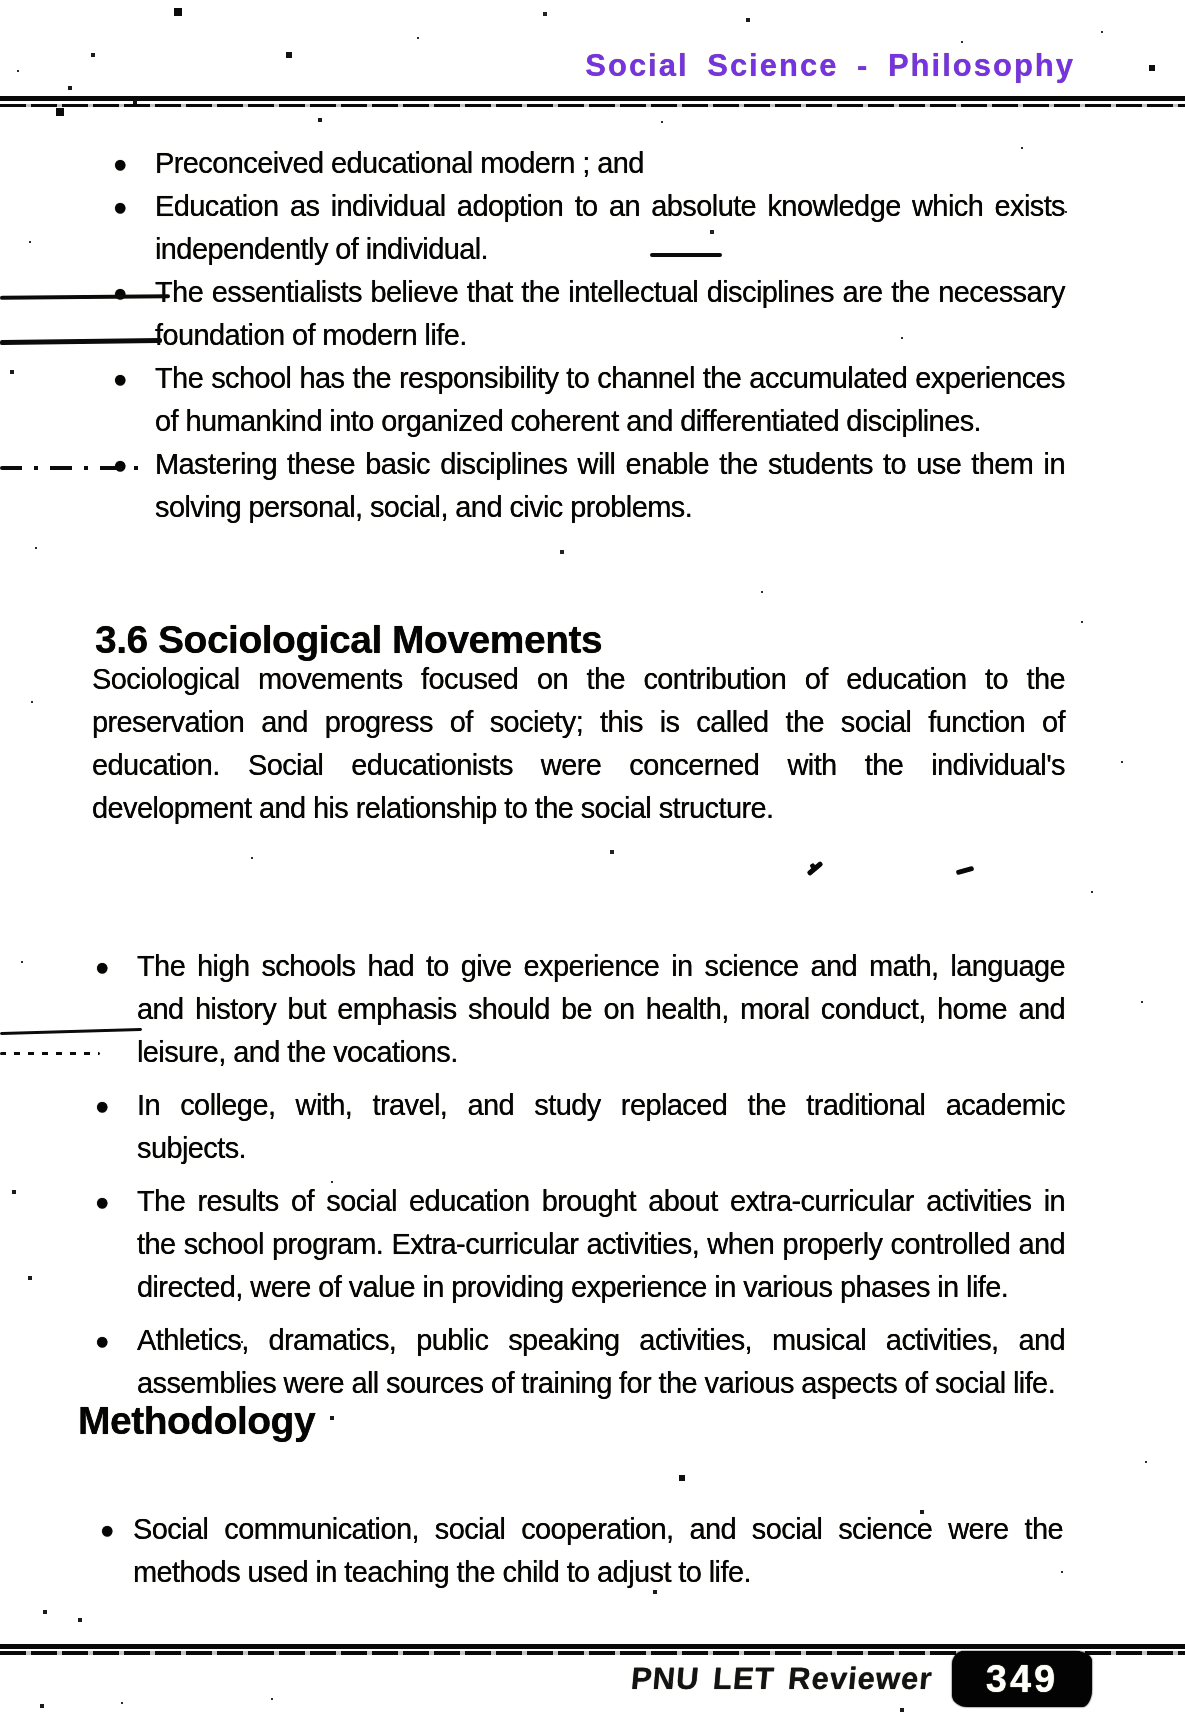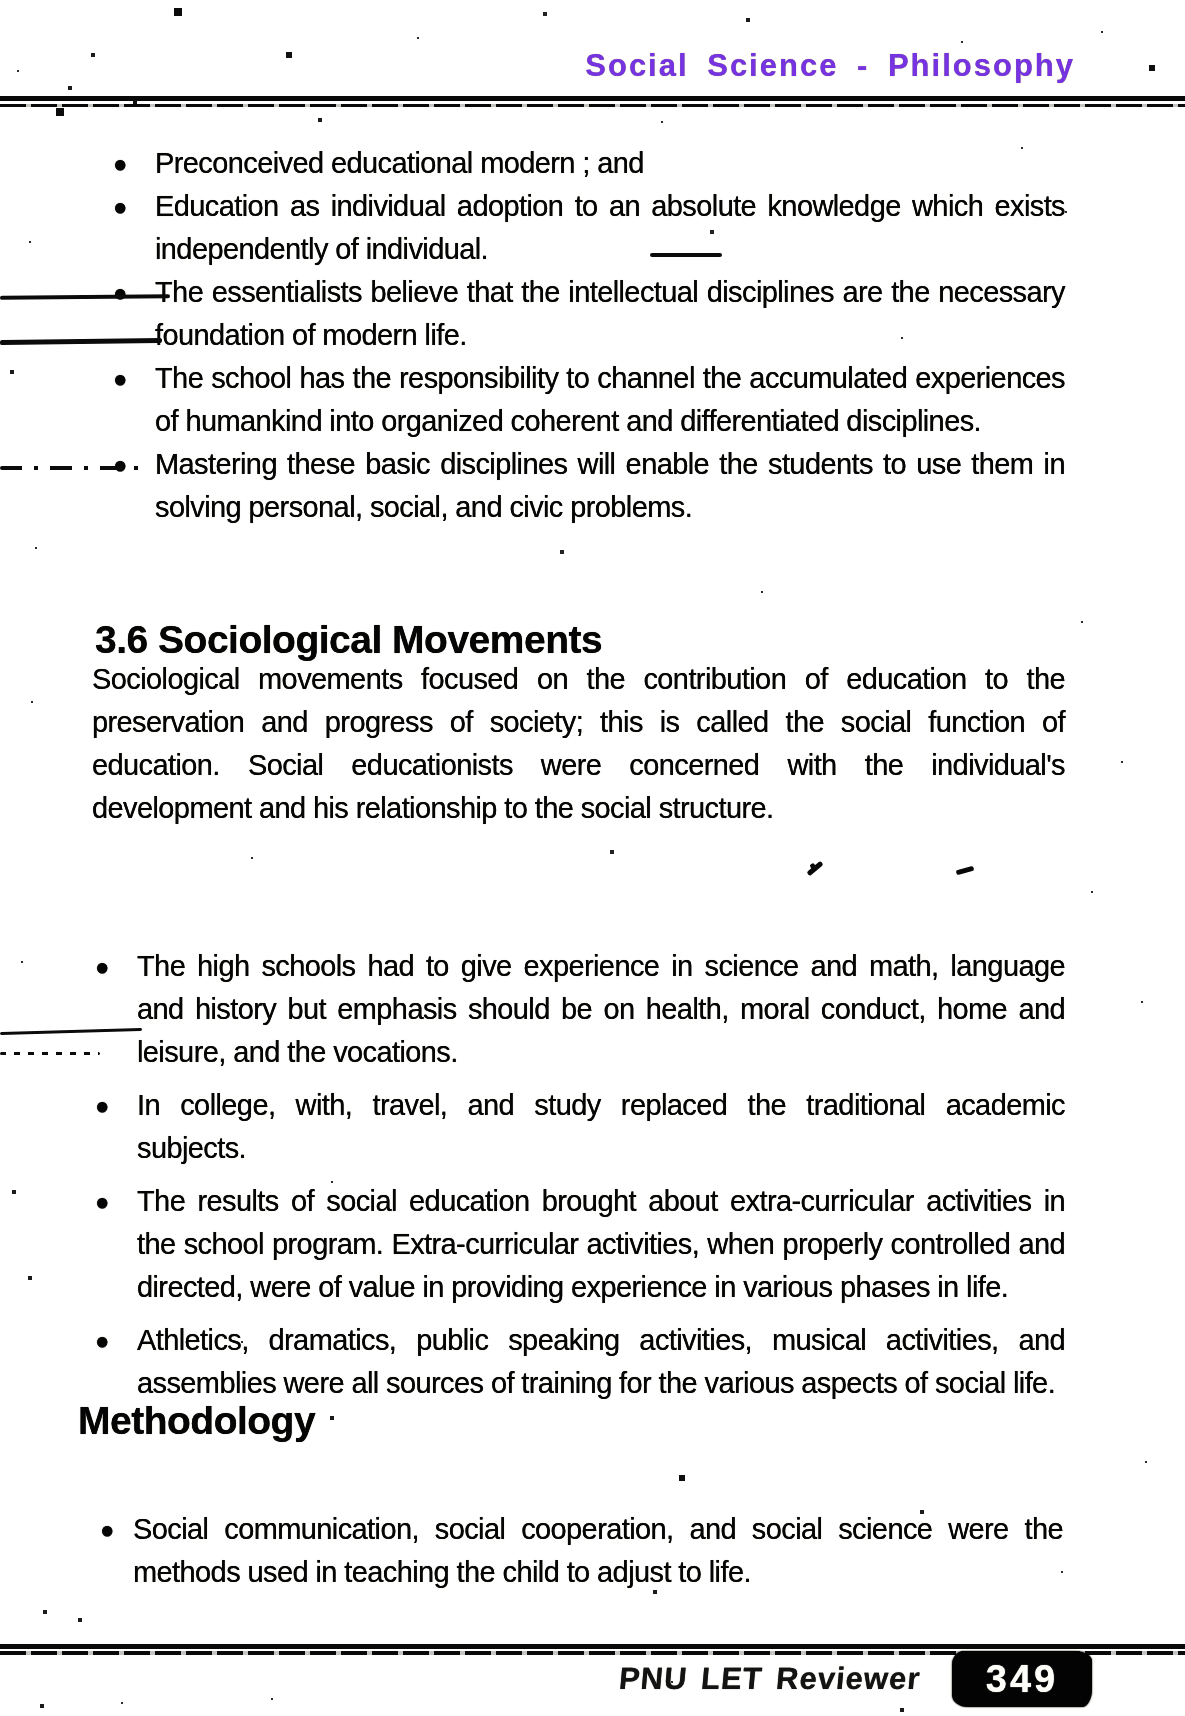--- a/index.html
+++ b/index.html
@@ -53,21 +53,20 @@
     font-size:31px;font-weight:bold;color:#1b1b1b;
     letter-spacing:1px;word-spacing:4px;
     transform:skewX(-5deg);
     text-shadow:0 0 1px #222;
   }
   .page-badge{
     width:140px;height:56px;background:#0c0c0c;
     border-radius:12px 18px 10px 16px / 14px 10px 18px 12px;
     display:flex;align-items:center;justify-content:center;
     box-shadow:0 0 2px #000;
-    margin-left:12px;
   }
   .page-badge span{
     color:#f7f6f1;font-size:38px;font-weight:bold;letter-spacing:3px;
     text-shadow:0 0 1px #fff;
   }
   
   .art{position:absolute;background:#141414;border-radius:2px;}
   .art.dashdot{background:repeating-linear-gradient(90deg,#141414 0 22px,transparent 22px 34px,#141414 34px 38px,transparent 38px 50px);}
   .art.dotted{background:repeating-linear-gradient(90deg,#141414 0 6px,transparent 6px 14px);}
   .tick{position:absolute;width:18px;height:5px;background:#111;border-radius:2px;}

